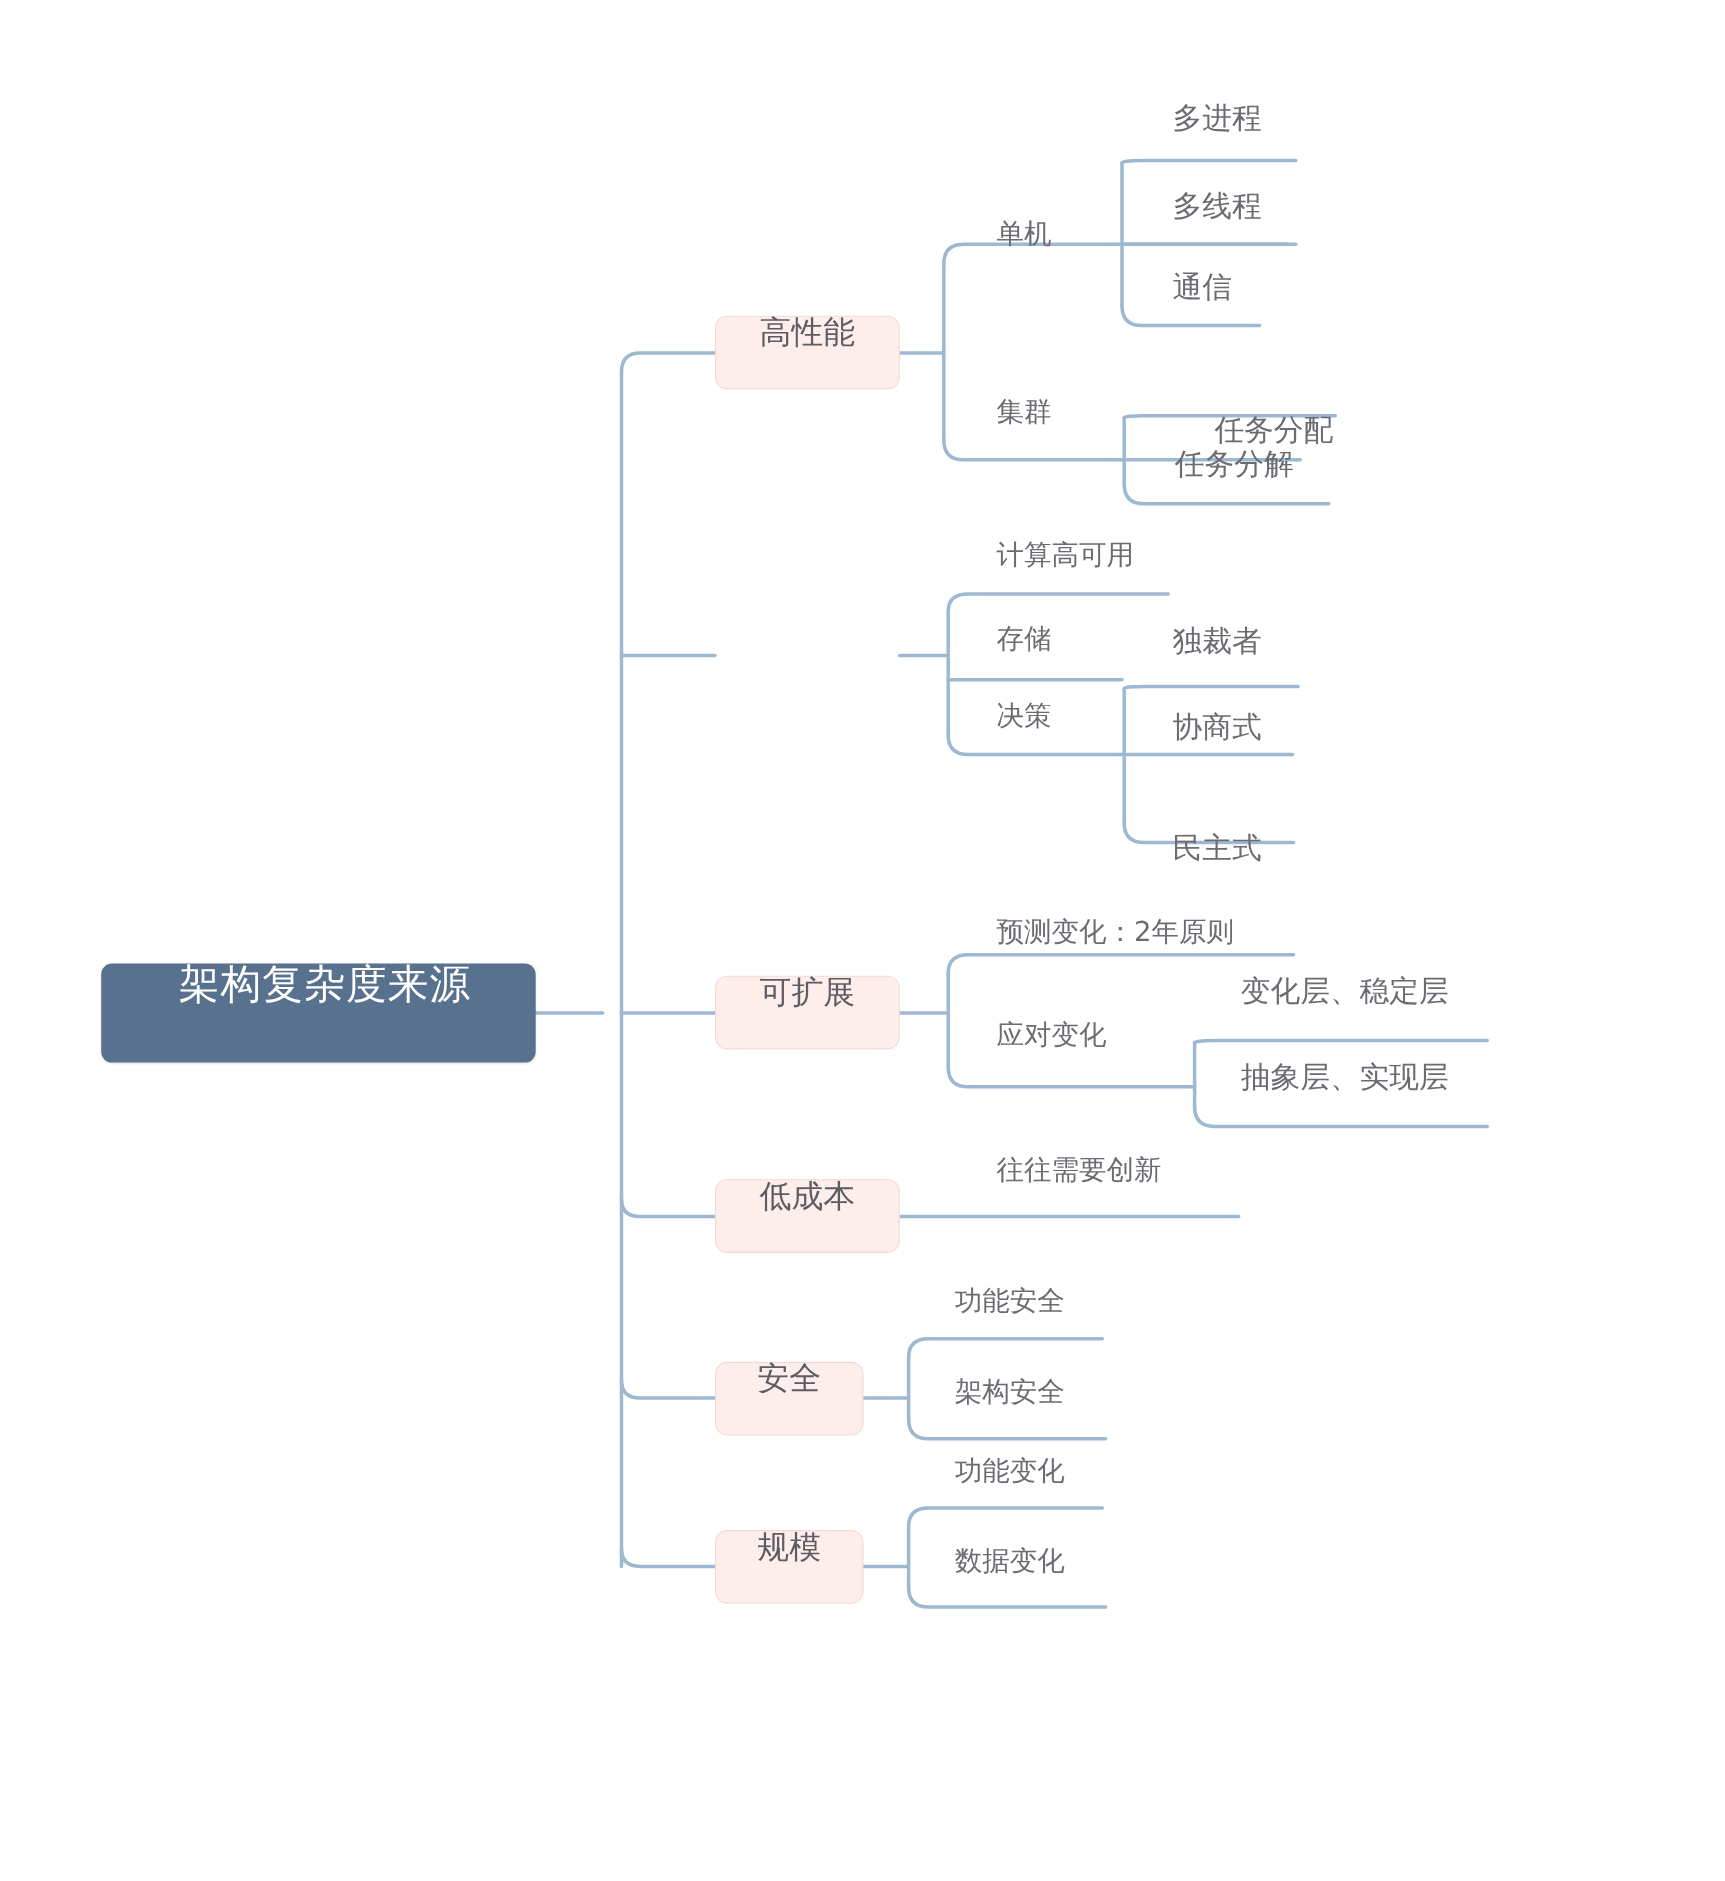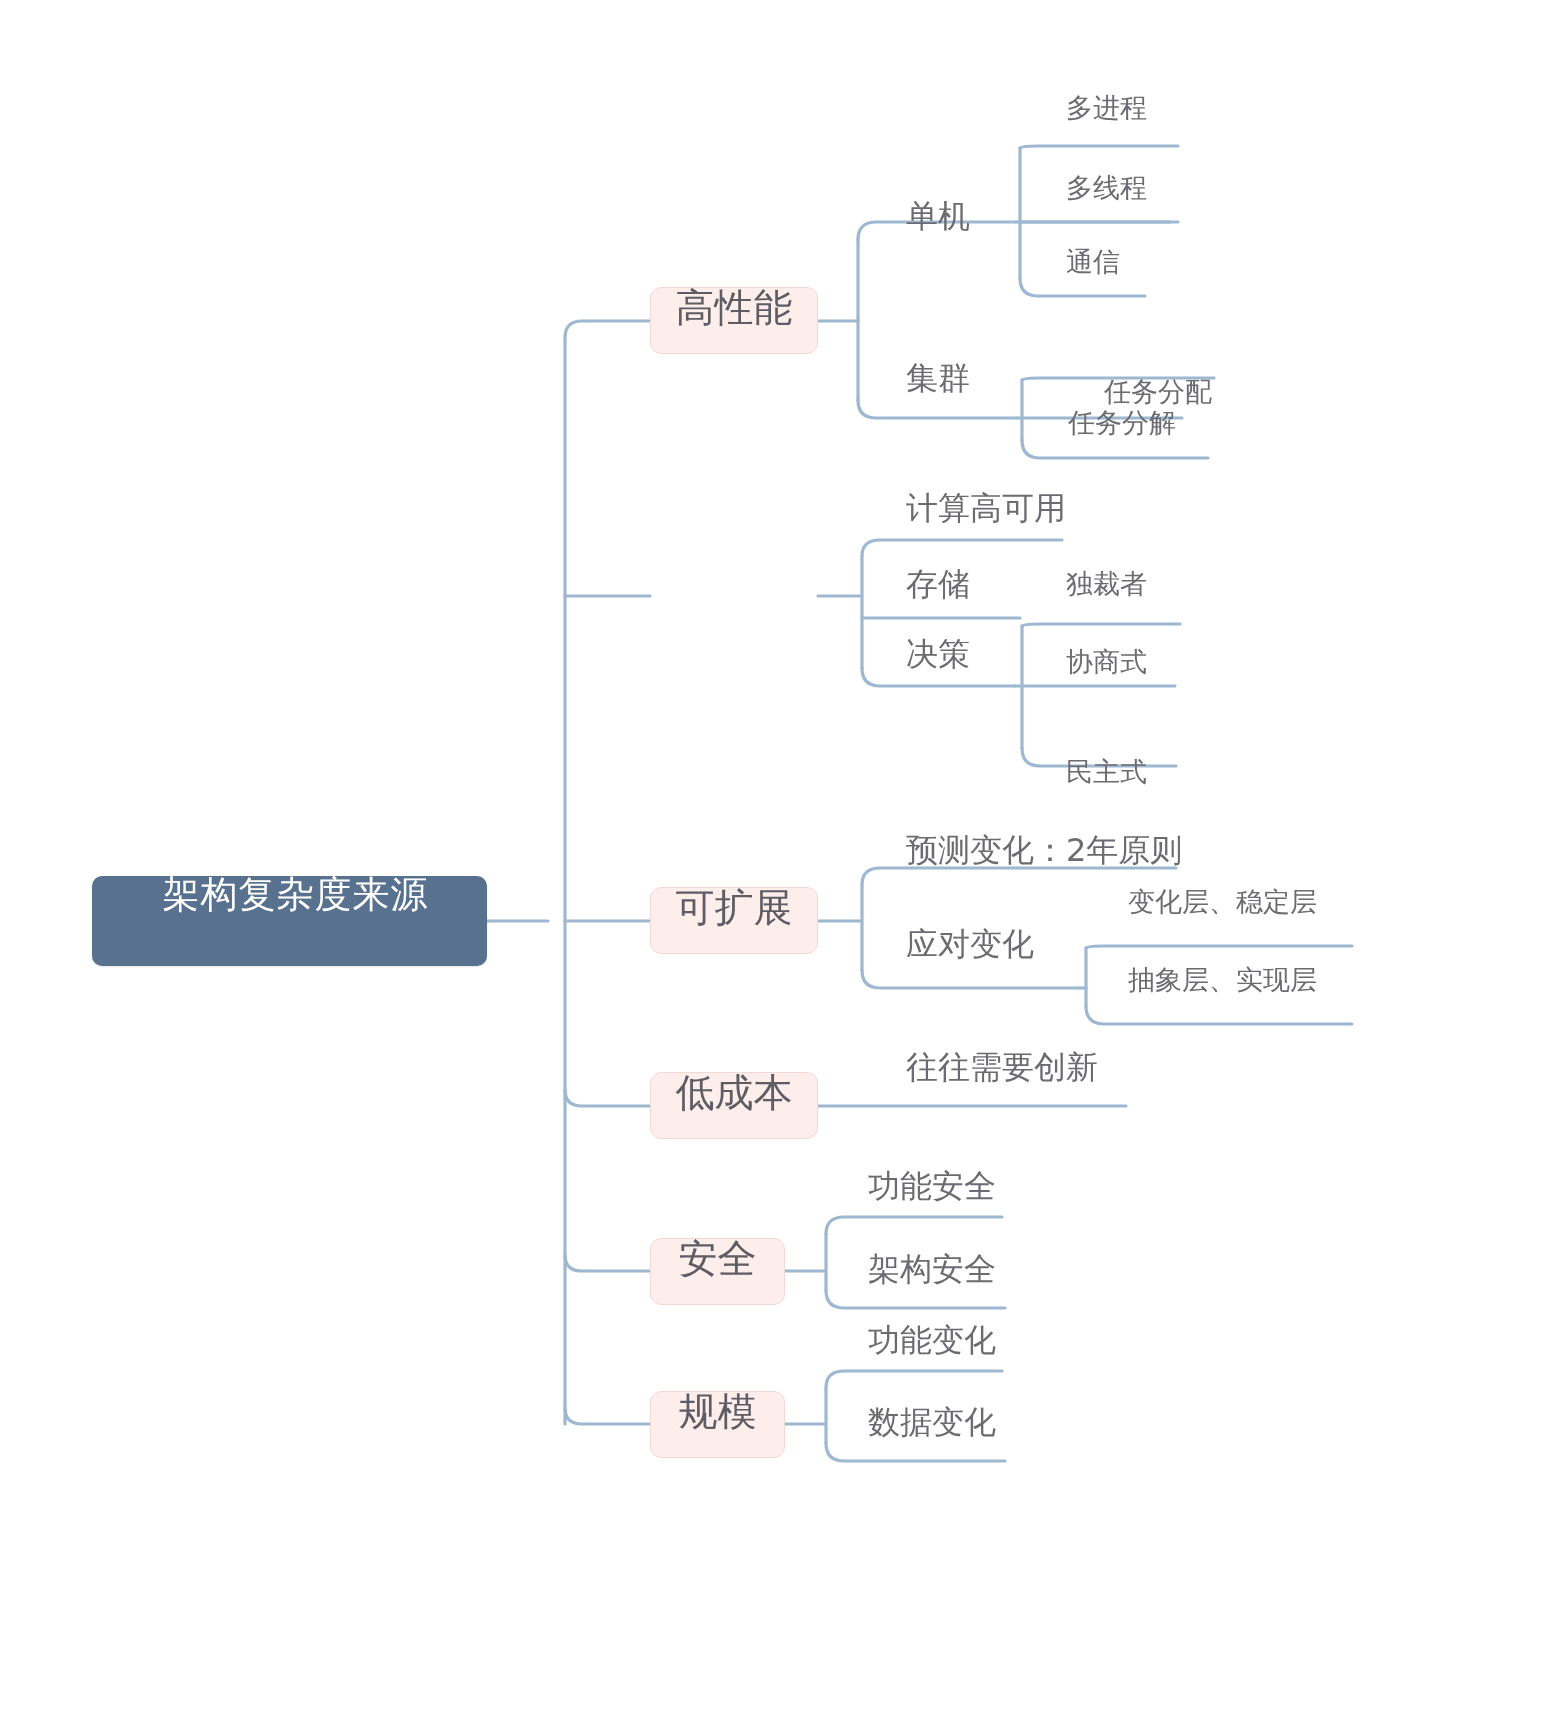--- a/index.html
+++ b/index.html
@@ -40,26 +40,26 @@
     letter-spacing: 1px;
     box-shadow: 0 1px 2px rgba(0,0,0,0.10);
     padding-left: 12px;
   }
   
   .branch-node {
     background: #fdeeec;
     border: 1.6px solid #f3d9d6;
     border-radius: 11px;
     color: #5d5d63;
-    font-size: 39px;
+    font-size: 29px;
   }
   
   .leaf-node {
     color: #6b6b71;
-    font-size: 32px;
+    font-size: 25px;
     background: transparent;
     justify-content: flex-start;
   }
   .leaf-node.lvl3 {
     font-size: 27px;
   }
 </style>
 </head>
 <body>
 

